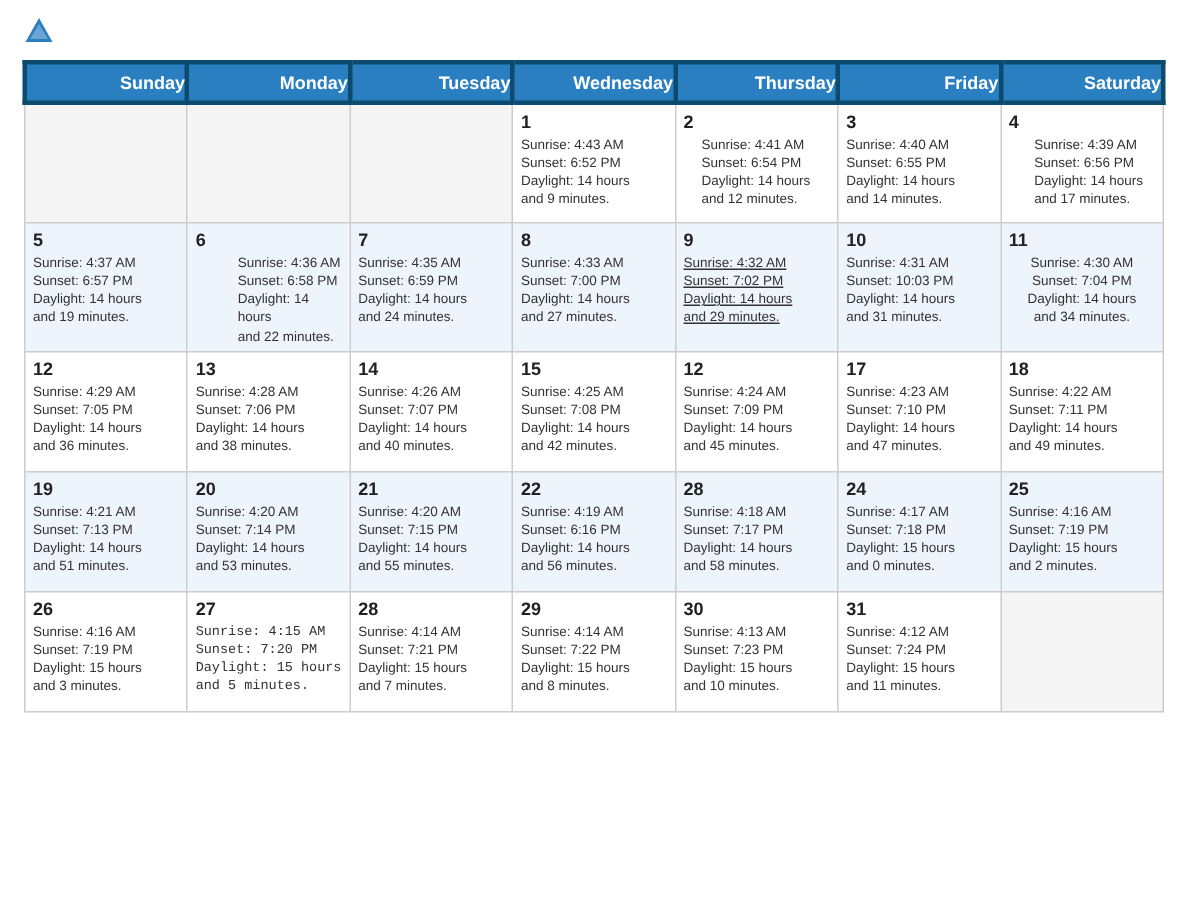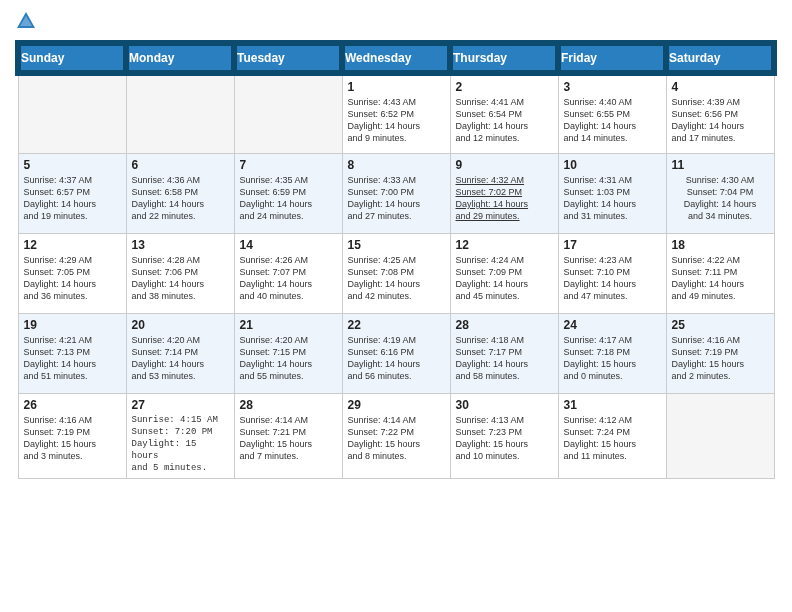--- a/index.html
+++ b/index.html
@@ -60,25 +60,25 @@
       font-weight: normal;
     }
     .calendar {
       width: 100%;
       border-collapse: collapse;
       table-layout: fixed;
     }
     .calendar th {
       background: #2a7fc1;
       color: #fff;
-      text-align: left;
+      text-align: right;
       padding: 5px 0;
       font-size: 12px;
       font-weight: bold;
-      border: 6px solid #0c4a6e;
+      border: 3px solid #0c4a6e;
     }
     .calendar td {
       border: 1px solid #ccc;
       vertical-align: top;
       padding: 4px 5px;
       font-size: 9.5px;
       color: #333;
       background: #fff;
       height: 80px;
     }
@@ -140,51 +140,51 @@
           <td class="empty"></td>
           <td>
             <div class="day-num">1</div>
             <div class="day-info" style="white-space: pre-line;">Sunrise: 4:43 AM
 Sunset: 6:52 PM
 Daylight: 14 hours
 and 9 minutes.</div>
           </td>
           <td>
             <div class="day-num">2</div>
-            <div class="day-info" style="white-space: pre-line;">Sunrise: 4:41 AM
+            <div class="day-info" style="white-space: pre-line; margin-left: 12px;">Sunrise: 4:41 AM
 Sunset: 6:54 PM
 Daylight: 14 hours
 and 12 minutes.</div>
           </td>
           <td>
             <div class="day-num">3</div>
             <div class="day-info" style="white-space: pre-line;">Sunrise: 4:40 AM
 Sunset: 6:55 PM
 Daylight: 14 hours
 and 14 minutes.</div>
           </td>
           <td>
             <div class="day-num">4</div>
-            <div class="day-info" style="white-space: pre-line;">Sunrise: 4:39 AM
+            <div class="day-info" style="white-space: pre-line; margin-left: 17px;">Sunrise: 4:39 AM
 Sunset: 6:56 PM
 Daylight: 14 hours
 and 17 minutes.</div>
           </td>
         </tr>
         <tr class="row-alt">
           <td>
             <div class="day-num">5</div>
             <div class="day-info" style="white-space: pre-line;">Sunrise: 4:37 AM
 Sunset: 6:57 PM
 Daylight: 14 hours
 and 19 minutes.</div>
           </td>
           <td>
             <div class="day-num">6</div>
-            <div class="day-info" style="white-space: pre-line;">Sunrise: 4:36 AM
+            <div class="day-info" style="white-space: pre-line; margin-left: 28px;">Sunrise: 4:36 AM
 Sunset: 6:58 PM
 Daylight: 14 hours
 and 22 minutes.</div>
           </td>
           <td>
             <div class="day-num">7</div>
             <div class="day-info" style="white-space: pre-line;">Sunrise: 4:35 AM
 Sunset: 6:59 PM
 Daylight: 14 hours
 and 24 minutes.</div>
@@ -199,21 +199,21 @@
           <td>
             <div class="day-num">9</div>
             <div class="day-info" style="white-space: pre-line; text-decoration: underline;">Sunrise: 4:32 AM
 Sunset: 7:02 PM
 Daylight: 14 hours
 and 29 minutes.</div>
           </td>
           <td>
             <div class="day-num">10</div>
             <div class="day-info" style="white-space: pre-line;">Sunrise: 4:31 AM
-Sunset: 1:03 PM
+Sunset: 10:03 PM
 Daylight: 14 hours
 and 31 minutes.</div>
           </td>
           <td>
             <div class="day-num">11</div>
             <div class="day-info" style="white-space: pre-line; text-align: center;">Sunrise: 4:30 AM
 Sunset: 7:04 PM
 Daylight: 14 hours
 and 34 minutes.</div>
           </td>

